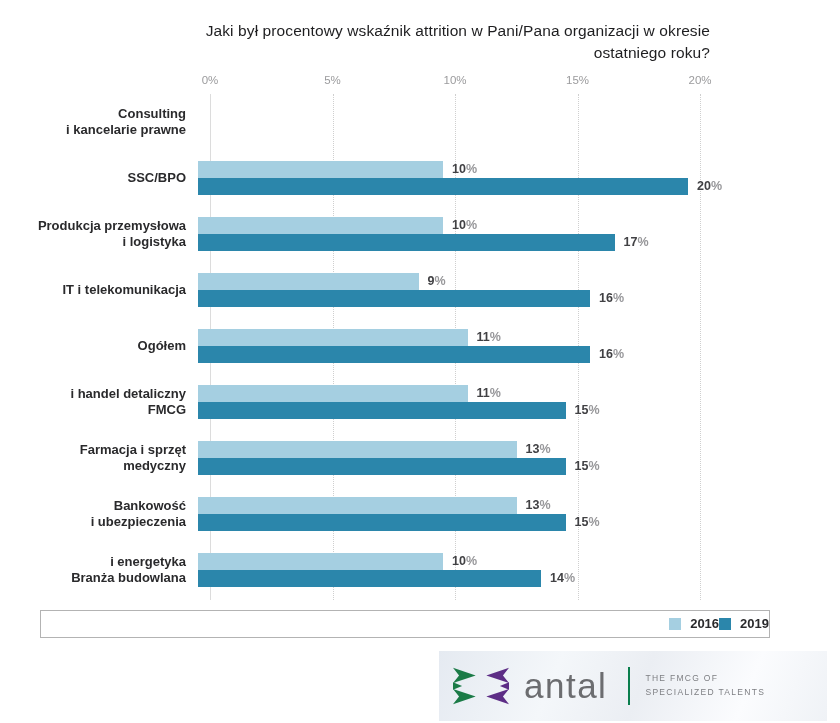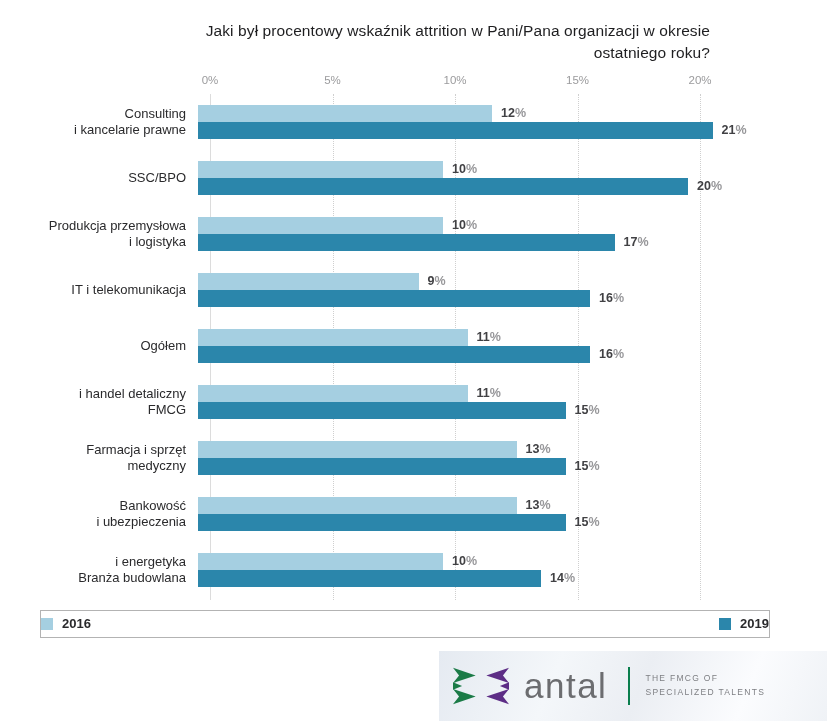--- a/index.html
+++ b/index.html
@@ -26,37 +26,37 @@
   }
   .gridline {
     position: absolute; top: 26px; height: 506px; width: 0;
     border-left: 1px dotted #cfcfcf; z-index: 0;
   }
   .gridline.solid { border-left: 1px solid #dcdcdc; }
   .rows { position: absolute; top: 26px; left: 0; right: 0; z-index: 1; }
   .row { height: 56px; display: flex; align-items: center; }
   .cat-label {
     width: 198px; padding-right: 12px; text-align: right;
-    font-weight: normal; font-size: 13px; color: #2a2a2c; line-height: 16px;
+    font-weight: bold; font-size: 13px; color: #2a2a2c; line-height: 16px;
   }
   .cat-label span { display: block; }
   .bars { flex: 1; }
   .bar-line { display: flex; align-items: center; height: 17px; }
   .bar { height: 17px; }
   .val {
     margin-left: 9px; font-size: 12.5px; font-weight: bold;
     color: #414144; white-space: nowrap;
   }
   .val .pct { color: #97979a; }
 
   
   .legend {
     margin: 8px 0 0 40px; width: 730px; height: 28px;
     border: 1px solid #b3b3b3; background: #fff;
-    display: flex; align-items: center; justify-content: space-between; gap: 46px;
+    display: flex; align-items: center; justify-content: flex-end; 
   }
   .legend-item { display: flex; align-items: center; gap: 9px;
     font-size: 13px; font-weight: bold; color: #2a2a2c; }
   .swatch { width: 12px; height: 12px; }
 
   
   .banner {
     margin: 13px 13px 0 auto; width: 388px; height: 70px;
     display: flex; align-items: center; padding: 0 14px;
     background: linear-gradient(112deg, #e5eaf1 0%, #f4f7fa 30%, #ebeef3 52%, #fbfcfe 78%, #eff2f6 100%);
@@ -90,30 +90,20 @@
         <div class="gridline" style="left: 332.5px;"></div>
         <div class="gridline" style="left: 455px;"></div>
         <div class="gridline" style="left: 577.5px;"></div>
         <div class="gridline" style="left: 700px;"></div>
       </div>
     <div class="rows" id="rows">
         <div class="row">
           <div class="cat-label">
             <span>Consulting</span>
             <span>i kancelarie prawne</span>
-          </div>
-          <div class="bars">
-            <div class="bar-line">
-              <div class="bar" style="width: 294px; background: rgb(165, 207, 225);"></div>
-              <span class="val"><span>12</span><span class="pct">%</span></span>
-            </div>
-            <div class="bar-line">
-              <div class="bar" style="width: 514.5px; background: rgb(43, 134, 171);"></div>
-              <span class="val"><span>21</span><span class="pct">%</span></span>
-            </div>
           </div>
         </div>
         <div class="row">
           <div class="cat-label">
             <span>SSC/BPO</span>
           </div>
           <div class="bars">
             <div class="bar-line">
               <div class="bar" style="width: 245px; background: rgb(165, 207, 225);"></div>
               <span class="val"><span>10</span><span class="pct">%</span></span>

